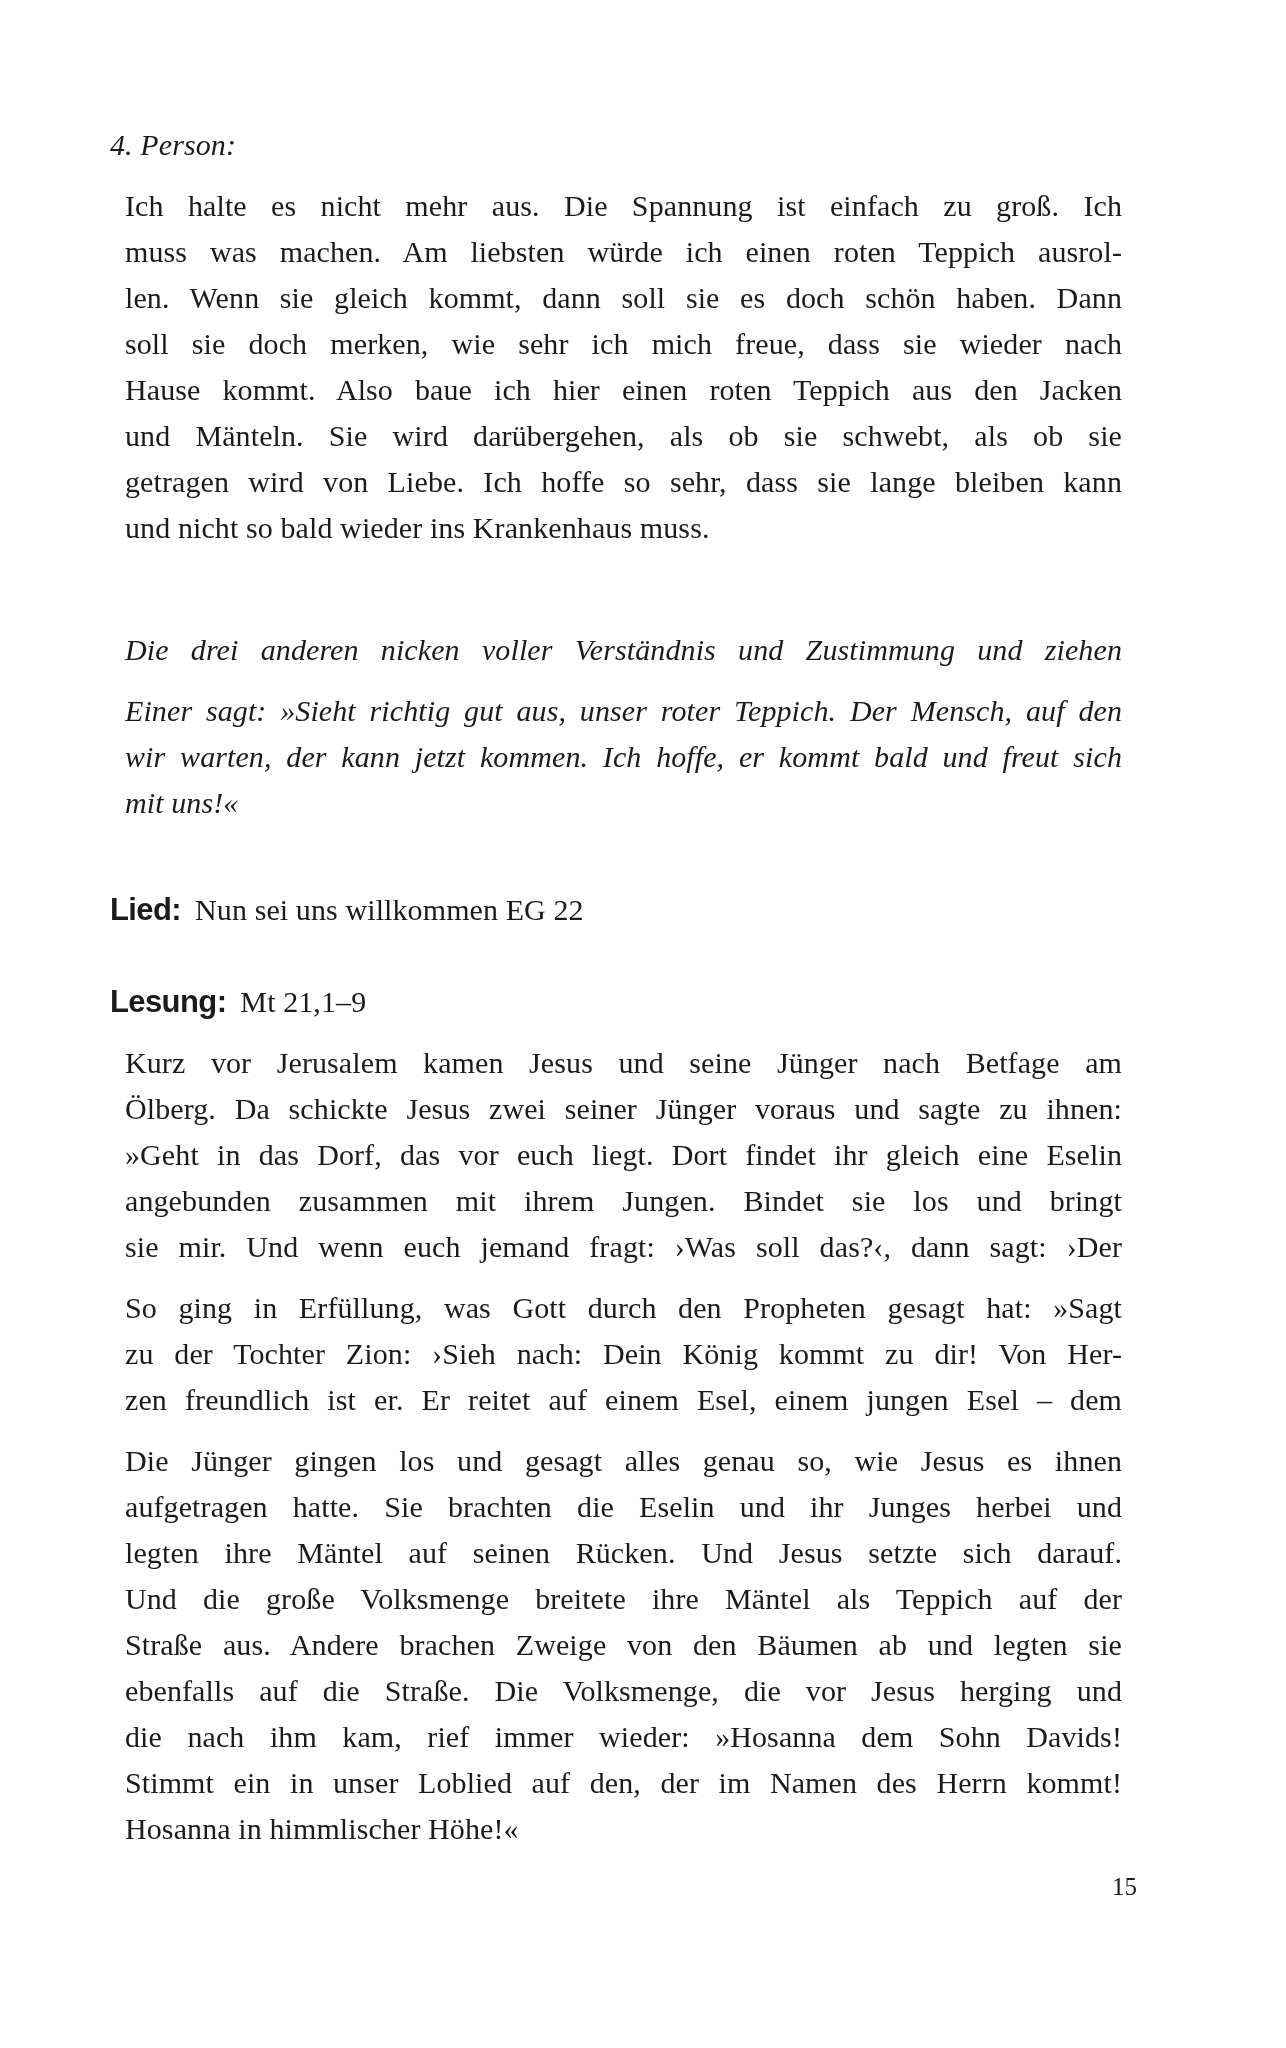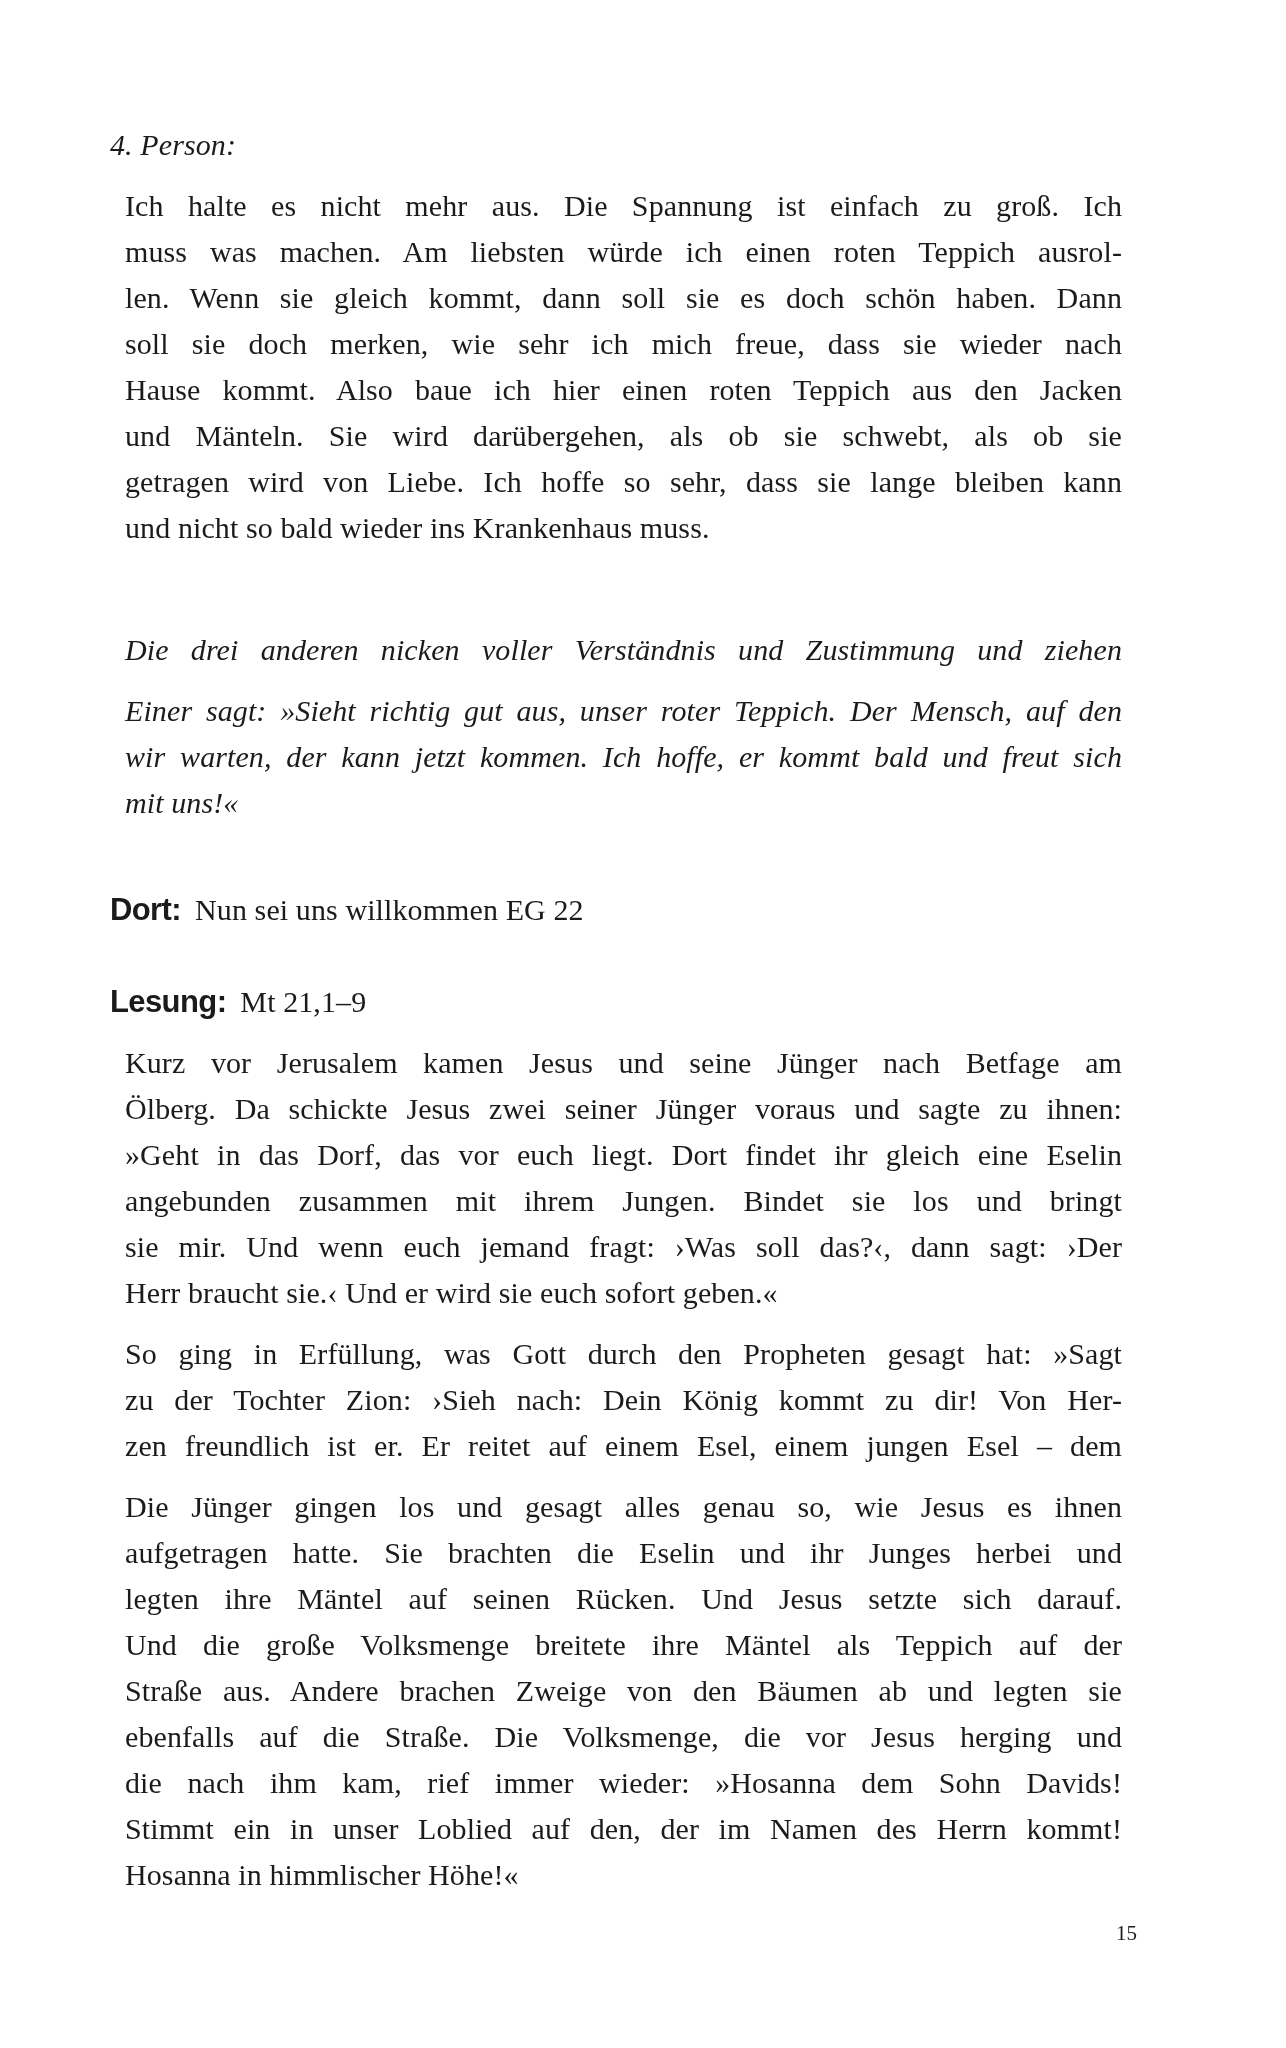--- a/index.html
+++ b/index.html
@@ -47,21 +47,21 @@
   .label {
     font-family: "Liberation Sans", sans-serif;
     font-weight: 700;
     font-size: 31px;
     letter-spacing: -0.6px;
     margin-right: 14px;
     font-style: normal;
   }
   .page-number {
     text-align: right;
-    font-size: 21px;
+    font-size: 25px;
     line-height: 40px;
   }
 </style>
 </head>
 <body>
 
 <div class="page">
   <div class="text-column">
       <div class="line it">4. Person:</div>
       <div class="paragraph">
@@ -77,30 +77,29 @@
       <div class="gap"></div>
       <div class="paragraph">
         <div class="line j it">Die drei anderen nicken voller Verständnis und Zustimmung und ziehen</div>
       </div>
       <div class="paragraph">
         <div class="line j it">Einer sagt: »Sieht richtig gut aus, unser roter Teppich. Der Mensch, auf den</div>
         <div class="line j it">wir warten, der kann jetzt kommen. Ich hoffe, er kommt bald und freut sich</div>
         <div class="line it">mit uns!«</div>
       </div>
       <div class="gap"></div>
-      <div class="line"><span class="label">Dort:</span><span>Nun sei uns willkommen EG 22</span></div>
+      <div class="line"><span class="label">Lied:</span><span>Nun sei uns willkommen EG 22</span></div>
       <div class="gap"></div>
       <div class="line"><span class="label">Lesung:</span><span>Mt 21,1–9</span></div>
       <div class="paragraph">
         <div class="line j">Kurz vor Jerusalem kamen Jesus und seine Jünger nach Betfage am</div>
         <div class="line j">Ölberg. Da schickte Jesus zwei seiner Jünger voraus und sagte zu ihnen:</div>
         <div class="line j">»Geht in das Dorf, das vor euch liegt. Dort findet ihr gleich eine Eselin</div>
         <div class="line j">angebunden zusammen mit ihrem Jungen. Bindet sie los und bringt</div>
         <div class="line j">sie mir. Und wenn euch jemand fragt: ›Was soll das?‹, dann sagt: ›Der</div>
-        <div class="line">Herr braucht sie.‹ Und er wird sie euch sofort geben.«</div>
       </div>
       <div class="paragraph">
         <div class="line j">So ging in Erfüllung, was Gott durch den Propheten gesagt hat: »Sagt</div>
         <div class="line j">zu der Tochter Zion: ›Sieh nach: Dein König kommt zu dir! Von Her-</div>
         <div class="line j">zen freundlich ist er. Er reitet auf einem Esel, einem jungen Esel – dem</div>
       </div>
       <div class="paragraph">
         <div class="line j">Die Jünger gingen los und gesagt alles genau so, wie Jesus es ihnen</div>
         <div class="line j">aufgetragen hatte. Sie brachten die Eselin und ihr Junges herbei und</div>
         <div class="line j">legten ihre Mäntel auf seinen Rücken. Und Jesus setzte sich darauf.</div>

